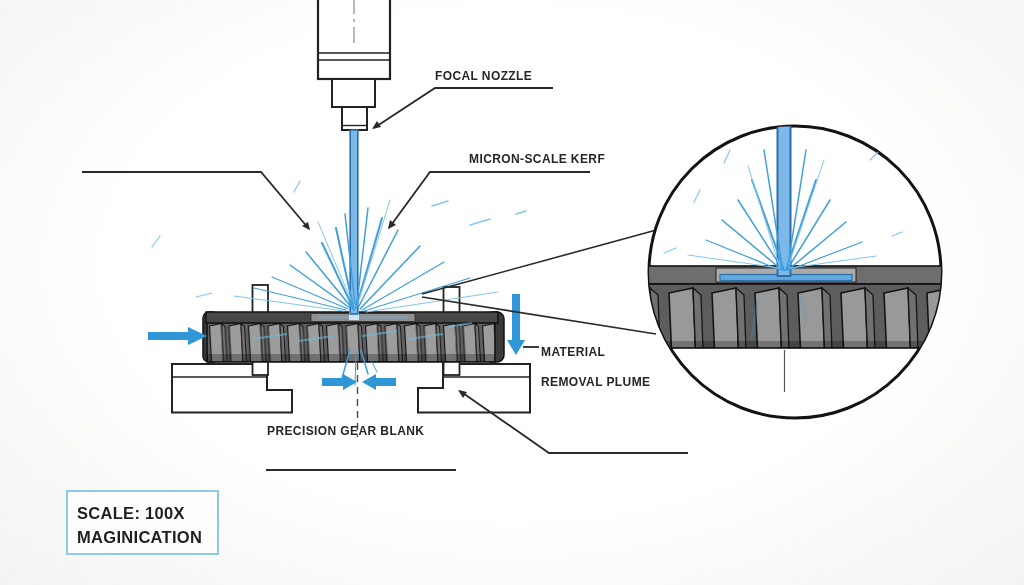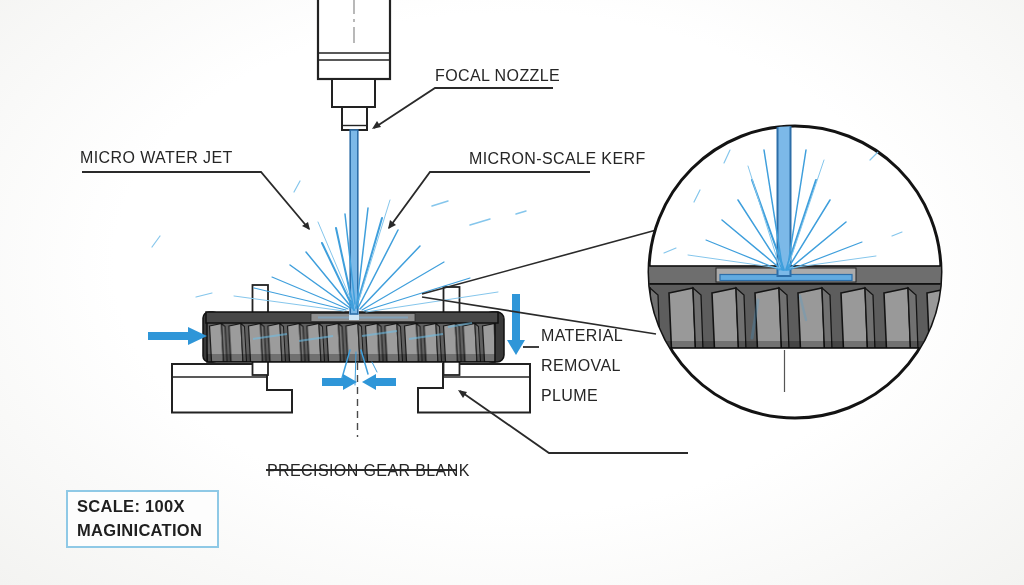--- a/index.html
+++ b/index.html
@@ -3,28 +3,28 @@
 <meta charset="utf-8">
 <style>
   html,body{margin:0;padding:0;}
   body{font-family:"Liberation Sans",sans-serif;}
   .canvas{
     position:relative;width:1024px;height:585px;overflow:hidden;
     background:radial-gradient(ellipse at 50% 45%, #ffffff 55%, #f3f3f1 100%);
   }
   svg.diagram{position:absolute;left:0;top:0;}
   .lbl{
-    position:absolute;color:#262626;font-weight:normal;font-size:16px;
+    position:absolute;color:#262626;font-weight:bold;font-size:12px;
     letter-spacing:.4px;line-height:20px;white-space:nowrap;
   }
   .lbl.multi{white-space:normal;width:112px;line-height:30px;}
   .scale-box{
     position:absolute;left:66px;top:490px;width:140px;height:52px;
     border:2px solid #8fc9e6;background:#fdfdfd;
-    padding:2px 0 0 9px;box-sizing:content-box;
+    padding:9px 0 0 9px;box-sizing:content-box;
   }
   .scale-box div{
     color:#1f1f1f;font-weight:bold;font-size:16.5px;letter-spacing:.3px;line-height:24px;
   }
 </style>
 </head>
 <body>
 
 <div class="canvas">
 
@@ -196,27 +196,26 @@
           <line x1="758" y1="300" x2="752" y2="338" stroke-width="3"></line>
           <line x1="800" y1="296" x2="806" y2="320" stroke-width="2.5"></line>
         </g>
       </g>
     </g>
   </g>
 </svg>
 
 <div class="lbl" style="left:435px;top:66px;">FOCAL NOZZLE</div>
 
-<div class="lbl" style="left:80px;top:148px;">MICRO WATER JET</div>
 
 <div class="lbl" style="left:430px;top:149px;margin-left:39px;">MICRON-SCALE KERF</div>
 
-<div class="lbl multi" style="left:541px;top:321px;">MATERIAL REMOVAL PLUME</div>
-
-
-<div class="lbl" style="left:267px;top:461px;">PRECISION GEAR BLANK</div>
+<div class="lbl multi" style="left:541px;top:337px;">MATERIAL REMOVAL PLUME</div>
+
+
+<div class="lbl" style="left:267px;top:421px;">PRECISION GEAR BLANK</div>
 
 <div class="scale-box">
   <div>SCALE: 100X</div>
   <div>MAGINICATION</div>
 </div>
 
 </div>
 
 </body></html>

